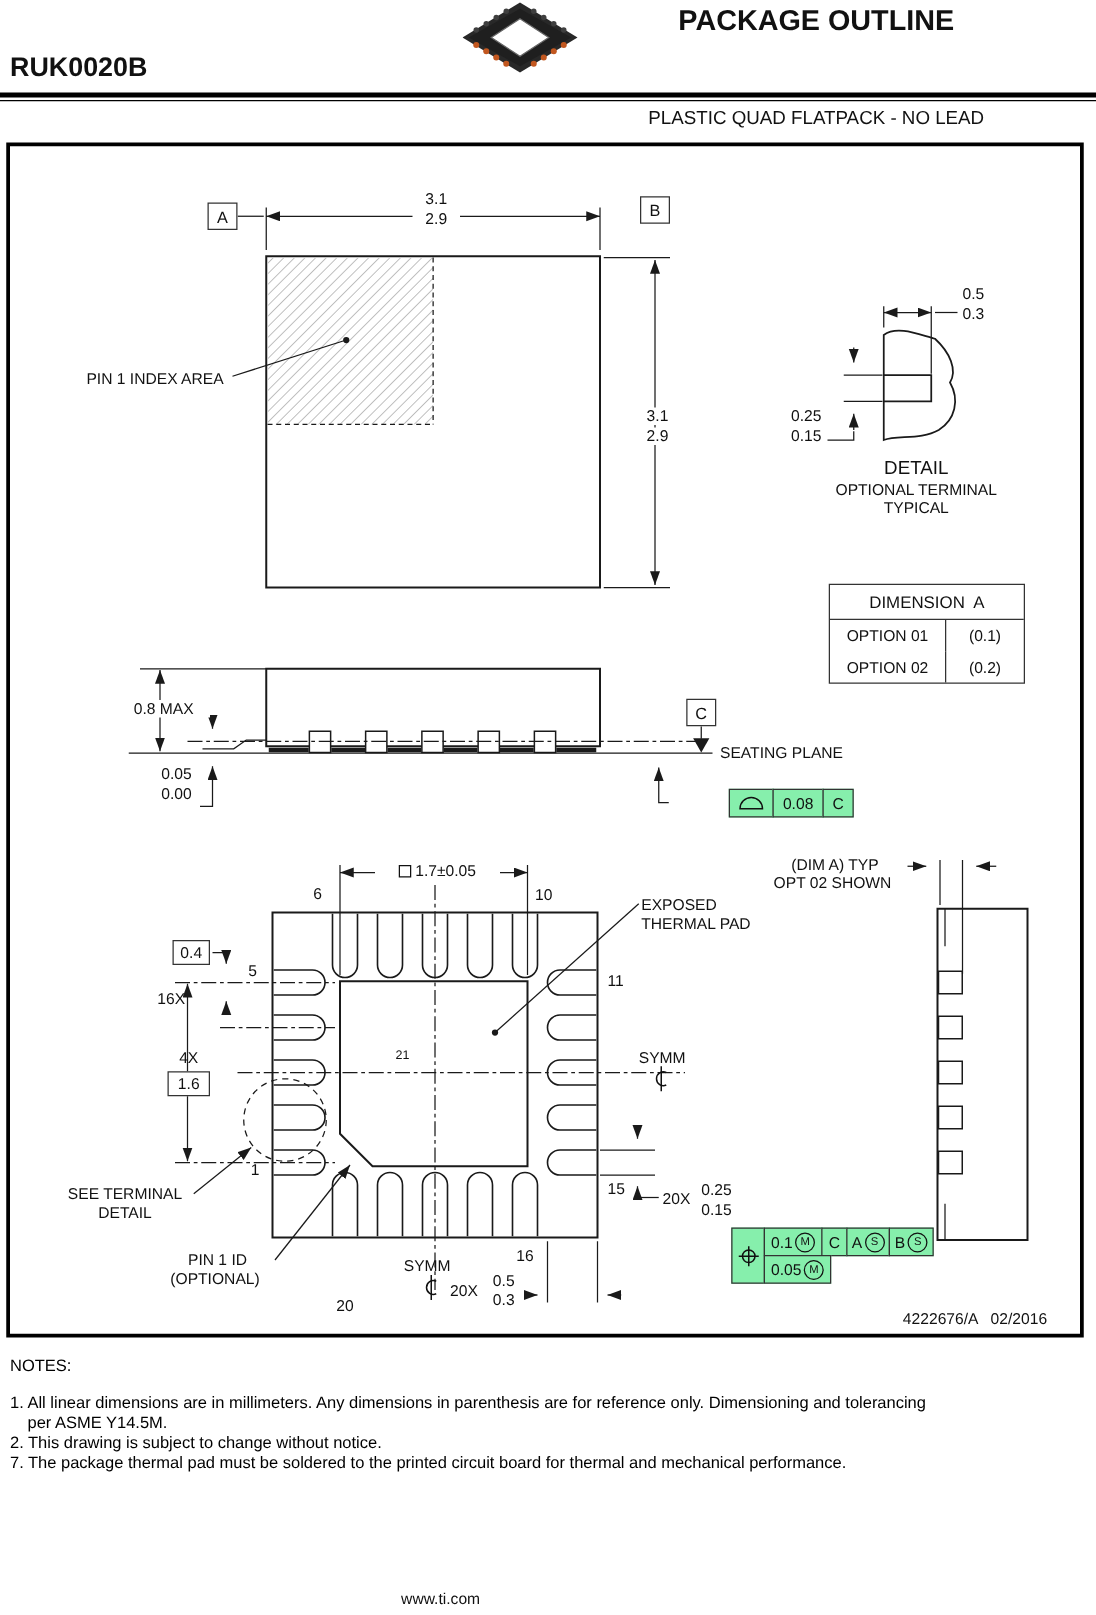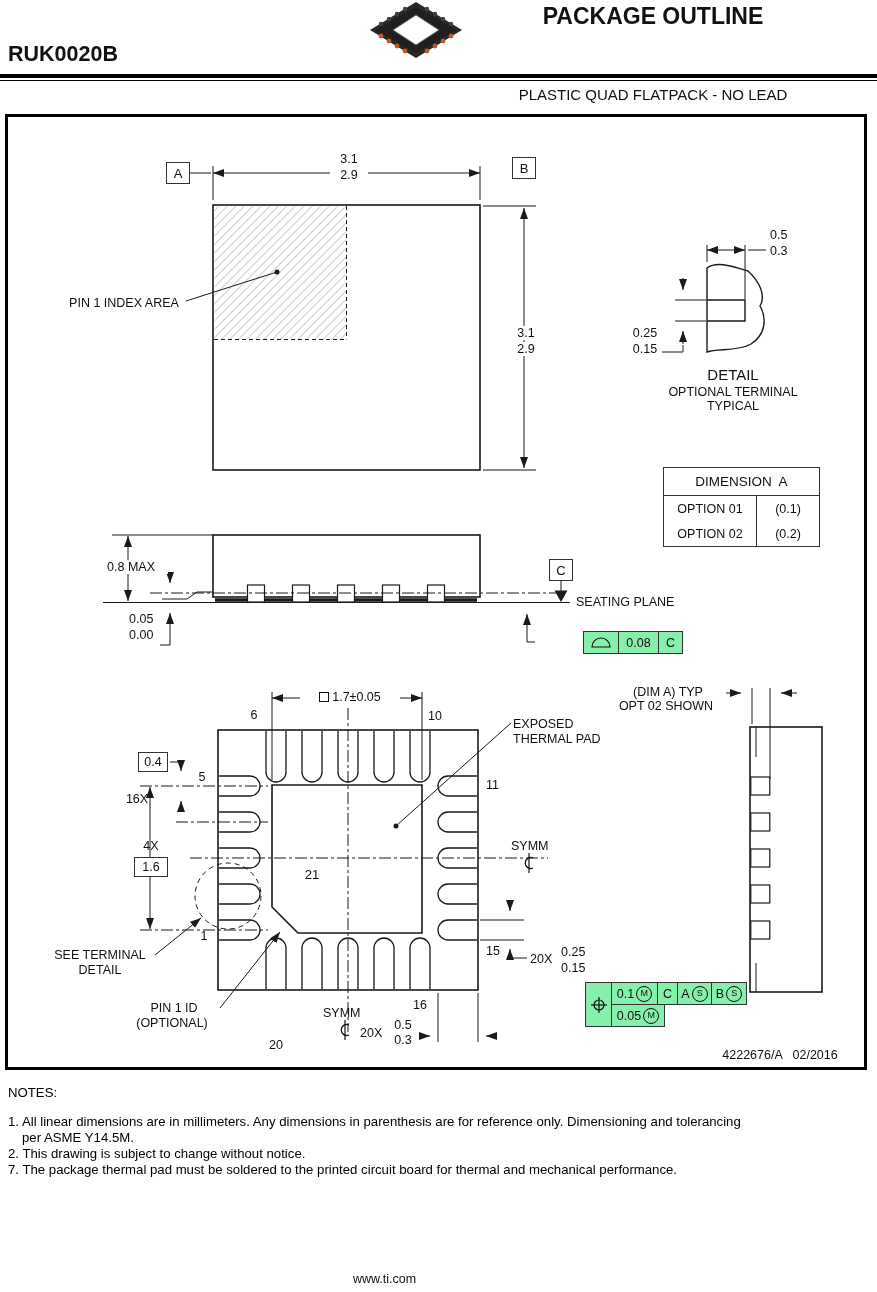--- a/index.html
+++ b/index.html
@@ -268,21 +268,21 @@
   <div class="cell" style="left:570px;top:631px;width:41px;height:23px;">0.08</div>
   <div class="cell" style="left:610px;top:631px;width:25px;height:23px;">C</div>
 
   <div class="lbl ctr wbg" style="left:300px;top:690px;width:96px;">
     <span class="sqicon"></span><span>1.7±0.05</span>
   </div>
   <div class="lbl ra" style="left:246px;top:708px;width:16px;">6</div>
   <div class="lbl" style="left:428px;top:709px;">10</div>
   <div class="lbl ra" style="left:194px;top:770px;width:16px;">5</div>
   <div class="lbl" style="left:486px;top:778px;">11</div>
-  <div class="lbl ctr" style="left:300px;top:839px;width:24px;font-size:13px;margin-top:29px;">21</div>
+  <div class="lbl ctr" style="left:310px;top:839px;width:24px;font-size:10px;">21</div>
   <div class="lbl ra" style="left:196px;top:929px;width:16px;">1</div>
   <div class="lbl" style="left:486px;top:944px;">15</div>
   <div class="lbl ctr" style="left:264px;top:1038px;width:24px;">20</div>
   <div class="lbl ctr" style="left:408px;top:998px;width:24px;">16</div>
   <div class="lbl" style="left:513px;top:717px;">EXPOSED</div>
   <div class="lbl" style="left:513px;top:732px;">THERMAL PAD</div>
 
   <div class="lbl" style="left:511px;top:839px;">SYMM</div>
   <svg width="16" height="22" style="position:absolute;left:520px;top:852px;" viewBox="0 0 16 22">
     <path d="M13,6 A5.5,5.5 0 1 0 13,16" fill="none" stroke="#111" stroke-width="1.2"></path>
@@ -340,15 +340,15 @@
   </div>
 
   <div class="lbl ra pre" style="left:700px;top:1048px;width:160px;">4222676/A   02/2016</div>
 
   <div class="note" style="left:8px;top:1085px;">NOTES:</div>
   <div class="note" style="left:8px;top:1114px;">1. All linear dimensions are in millimeters. Any dimensions in parenthesis are for reference only. Dimensioning and tolerancing</div>
   <div class="note" style="left:22px;top:1130px;">per ASME Y14.5M.</div>
   <div class="note" style="left:8px;top:1146px;">2. This drawing is subject to change without notice.</div>
   <div class="note" style="left:8px;top:1162px;">7. The package thermal pad must be soldered to the printed circuit board for thermal and mechanical performance.</div>
 
-  <div class="lbl ctr" style="left:13px;top:1272px;width:705px;font-size:12.5px;padding-left:19px;">www.ti.com</div>
+  <div class="lbl ctr" style="left:0;top:1272px;width:705px;font-size:12.5px;">www.ti.com</div>
 
 </div>
 
 </body></html>

